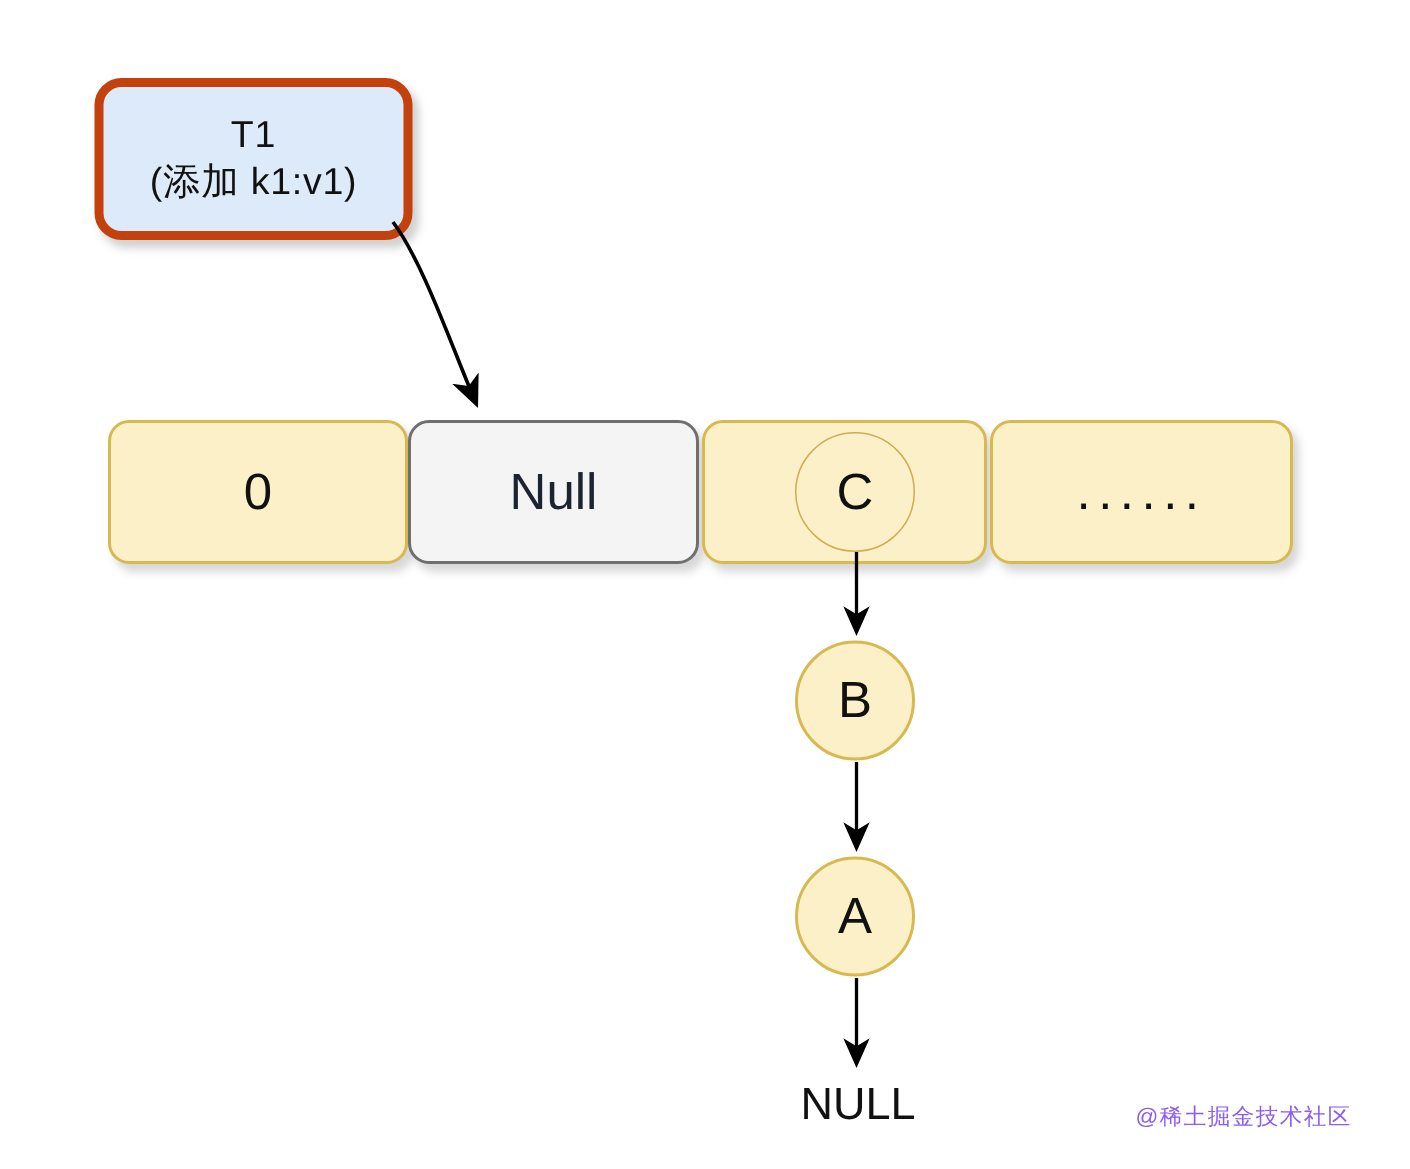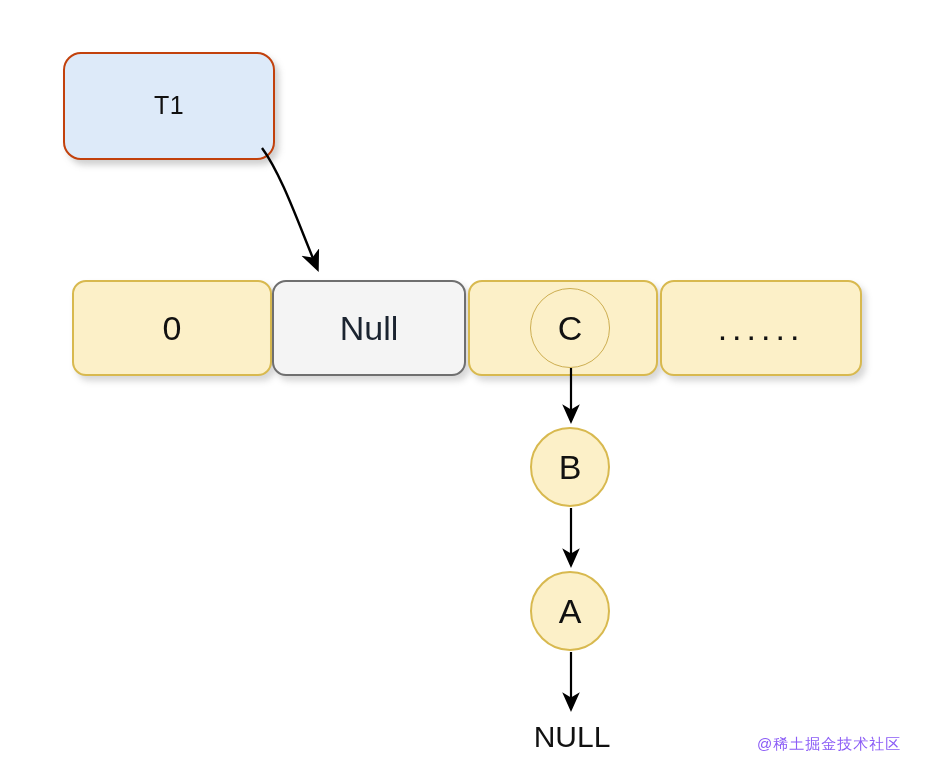--- a/index.html
+++ b/index.html
@@ -25,21 +25,21 @@
     display: flex;
     align-items: center;
     justify-content: center;
     text-align: center;
     color: #111111;
     line-height: 1.25;
   }
 
   
   .txn-box {
-    border: 2px solid #c2410c;
+    border: 6px solid #c2410c;
     background: #ddeaf9;
     border-radius: 18px;
     box-shadow: 4px 5px 6px rgba(120,120,120,0.35);
     font-size: 25px;
     flex-direction: column;
     padding: 4px 6px;
   }
   .txn-line-1 { font-size: 25px; letter-spacing: 0.5px; }
   .txn-line-2 { font-size: 25px; letter-spacing: 0.5px; }
 
@@ -107,20 +107,21 @@
     pointer-events: none;
   }
 </style>
 </head>
 <body>
 
 <div id="canvas">
 
   <div class="node txn-box" style="left:63px; top:52px; width:212px; height:108px;">
     <div class="txn-line-1">T1</div>
+    <div class="txn-line-2">(添加 k1:v1)</div>
   </div>
 
   <div class="node cell" style="left:72px; top:280px; width:200px; height:96px;">
     <span>0</span>
   </div>
 
   <div class="node cell cell-null" style="left:272px; top:280px; width:194px; height:96px;">
     <span>Null</span>
   </div>
 

